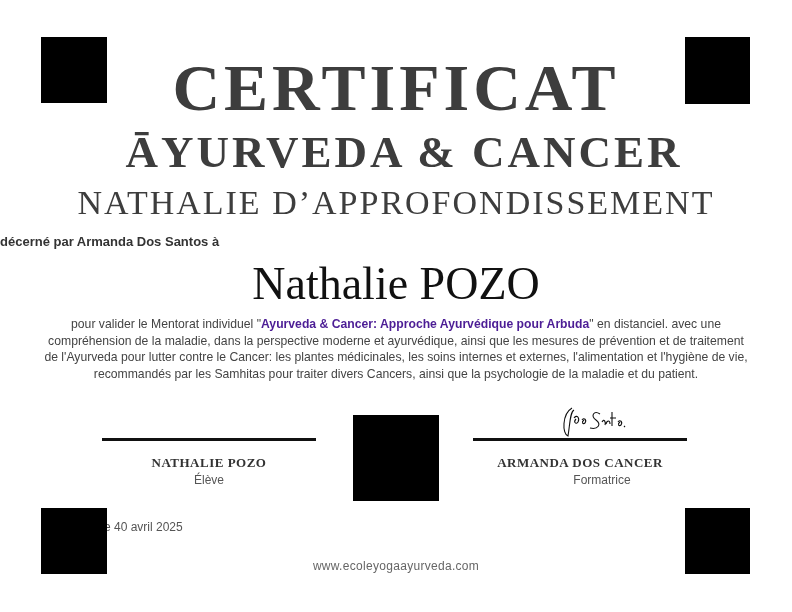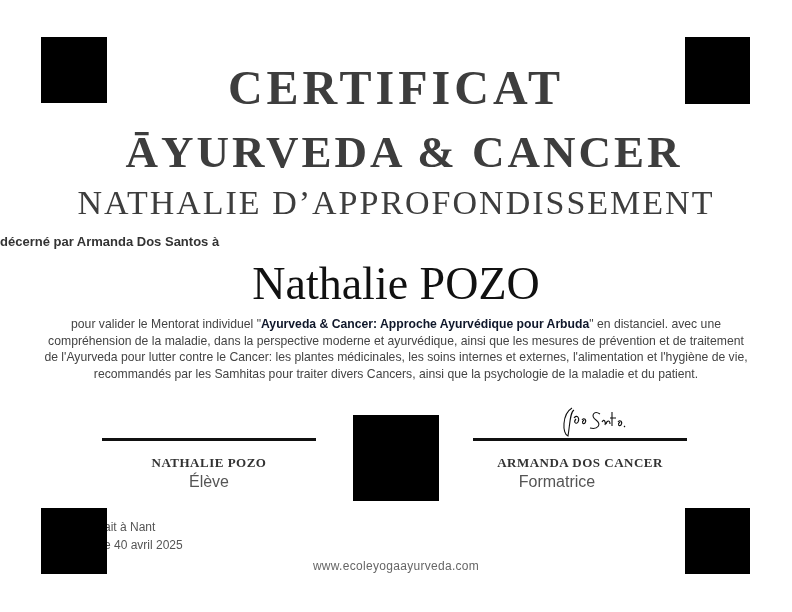--- a/index.html
+++ b/index.html
@@ -1,28 +1,28 @@
 <!DOCTYPE html>
 <html><head>
 <meta charset="utf-8">
 <style>
   html, body { margin:0; padding:0; }
   body { width:792px; height:612px; background:#ffffff; position:relative; overflow:hidden; font-family:"Liberation Sans", sans-serif; }
   .abs { position:absolute; }
   .box { position:absolute; background:#000; }
-  .title1 { position:absolute; left:0; width:792px; top:58px; text-align:center; font-family:"Liberation Serif", serif; font-weight:bold; font-size:48px; letter-spacing:4px; color:#3d3d3d; line-height:60px; transform:scaleY(1.0); }
+  .title1 { position:absolute; left:0; width:792px; top:58px; text-align:center; font-family:"Liberation Serif", serif; font-weight:bold; font-size:66px; letter-spacing:4px; color:#3d3d3d; line-height:60px; transform:scaleY(1.0); }
   .title2 { position:absolute; left:0; width:792px; top:120px; text-align:center; font-family:"Liberation Serif", serif; font-weight:bold; font-size:45px; letter-spacing:3px; color:#3d3d3d; line-height:64px;margin-left:8px; }
   .title3 { position:absolute; left:0; width:792px; top:184px; text-align:center; font-family:"Liberation Serif", serif; font-size:34px; letter-spacing:2px; color:#3d3d3d; line-height:38px; }
   .awarded { position:absolute; left:0; width:792px; top:234px; font-size:13px; font-weight:bold; color:#333; }
   .recipient { position:absolute; left:0; width:792px; top:256px; text-align:center; font-family:"Liberation Serif", serif; font-size:46px; color:#111; line-height:56px; }
   .body-text { position:absolute; left:44px; width:704px; top:316px; text-align:center; font-size:12.2px; line-height:16.5px; color:#444; }
-  .body-text b { color:#0f172a; }
+  .body-text b { color:#4c1d95; }
   .sigline { position:absolute; height:3px; background:#111; }
   .signame { position:absolute; text-align:center; font-family:"Liberation Serif", serif; font-weight:bold; font-size:13px; letter-spacing:0.5px; color:#333; }
-  .sigrole { position:absolute; text-align:center; font-size:16px; color:#555; }
+  .sigrole { position:absolute; text-align:center; font-size:12px; color:#555; }
   .place { position:absolute; left:40px; top:518px; font-size:12px; line-height:18px; color:#555; }
   .website { position:absolute; left:0; width:792px; top:559px; text-align:center; font-size:12px; color:#666; letter-spacing:0.3px; }
 </style>
 </head>
 <body>
 
 <div class="box" style="left:41px;top:37px;width:66px;height:66px;"></div>
 <div class="box" style="left:685px;top:37px;width:65px;height:67px;"></div>
 <div class="box" style="left:353px;top:415px;width:86px;height:86px;"></div>
 <div class="box" style="left:685px;top:508px;width:65px;height:66px;"></div>
@@ -37,21 +37,20 @@
 
 <div class="sigline" style="left:102px;top:438px;width:214px;"></div>
 <div class="signame" style="left:102px;width:214px;top:455px;">NATHALIE POZO</div>
 <div class="sigrole" style="left:102px;width:214px;top:473px;">Élève</div>
 
 <svg class="abs" style="left:560px;top:404px;" width="72" height="34" viewBox="0 0 72 34">
   <path d="M12 4 C2 10,2 30,8 32 C10 20,10 8,14 6 M14 14 c3 -4,6 0,4 4 c-2 3,-5 0,-2 -3 M22 16 c2 -3,5 0,3 3 c-2 2,-4 -1,-1 -3 M40 10 c-6 -4,-10 2,-4 6 c6 4,2 10,-6 8 M42 18 c2 -4,4 0,3 3 M46 20 c1 -4,4 -4,4 0 M52 8 l0 14 M50 14 l6 0 M58 18 c2 -3,5 0,3 3 c-2 2,-4 -1,-1 -3 M64 22 l1 1" fill="none" stroke="#111" stroke-width="1.1"></path>
 </svg>
 <div class="sigline" style="left:473px;top:438px;width:214px;"></div>
 <div class="signame" style="left:473px;width:214px;top:455px;">ARMANDA DOS CANCER</div>
-<div class="sigrole" style="left:450px;width:214px;top:473px;">Formatrice</div>
+<div class="sigrole" style="left:495px;width:214px;top:473px;">Formatrice</div>
 
 <div class="place">
-  <div style="padding-left:64px">ait à Nant</div>
   <div style="padding-left:64px">e 40 avril 2025</div>
 </div>
 <div class="box" style="left:41px;top:508px;width:66px;height:66px;"></div>
 
 <div class="website">www.ecoleyogaayurveda.com</div>
 
 </body></html>

